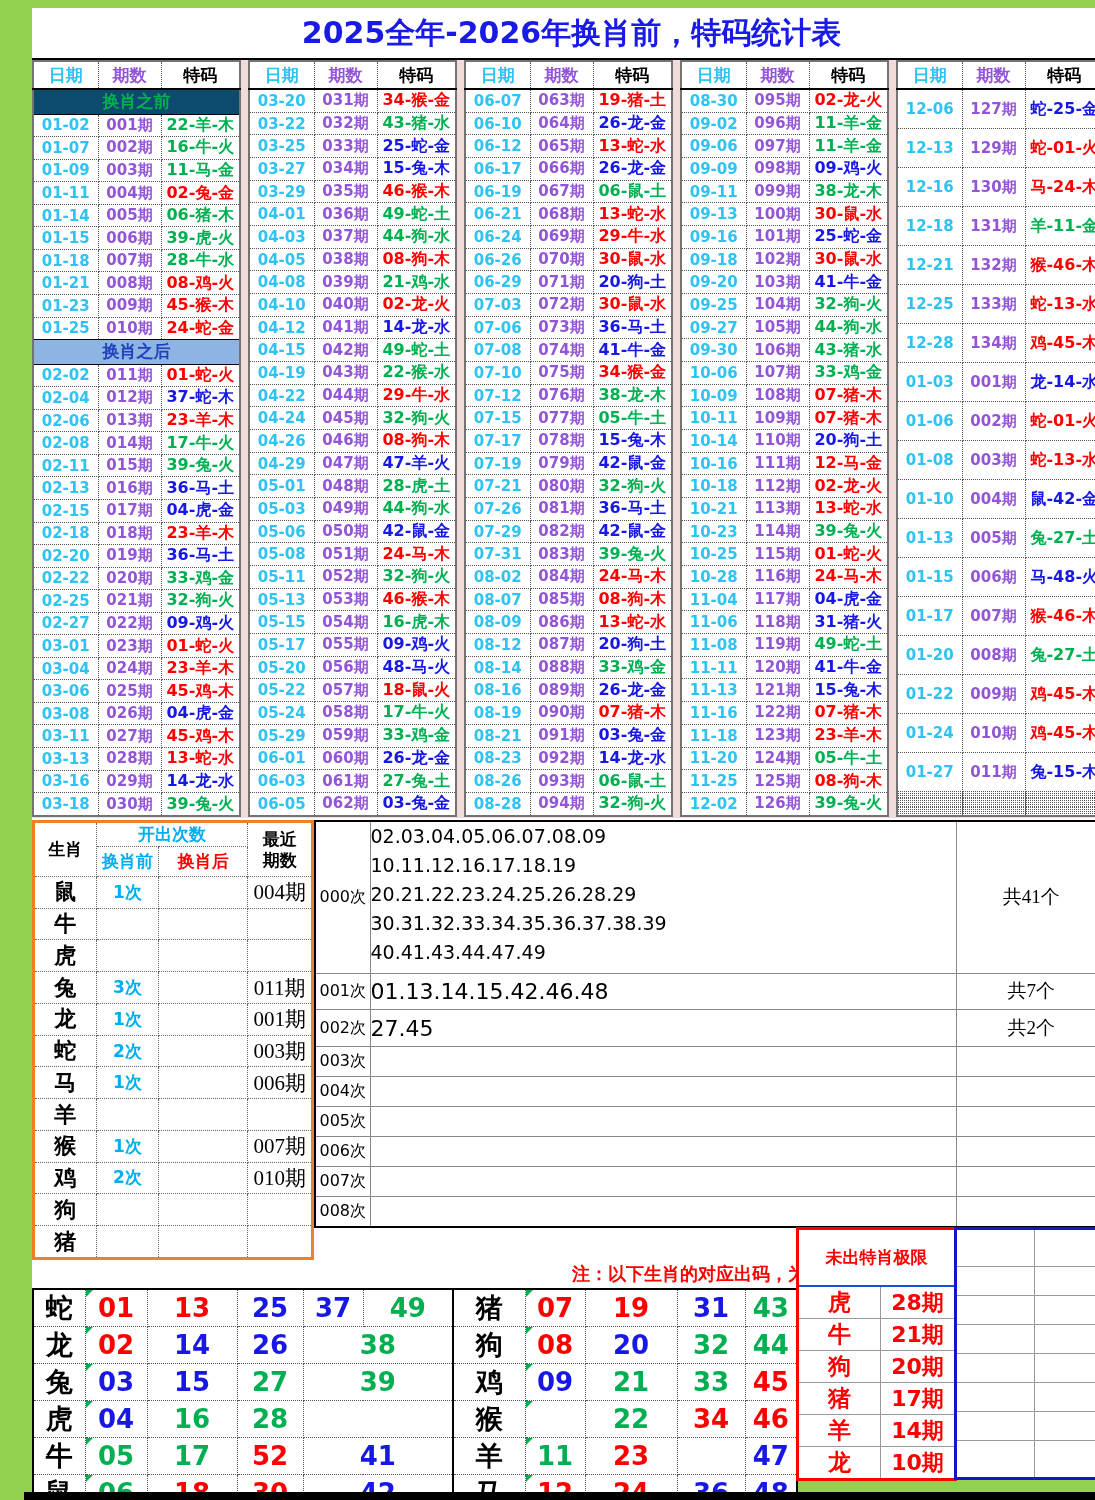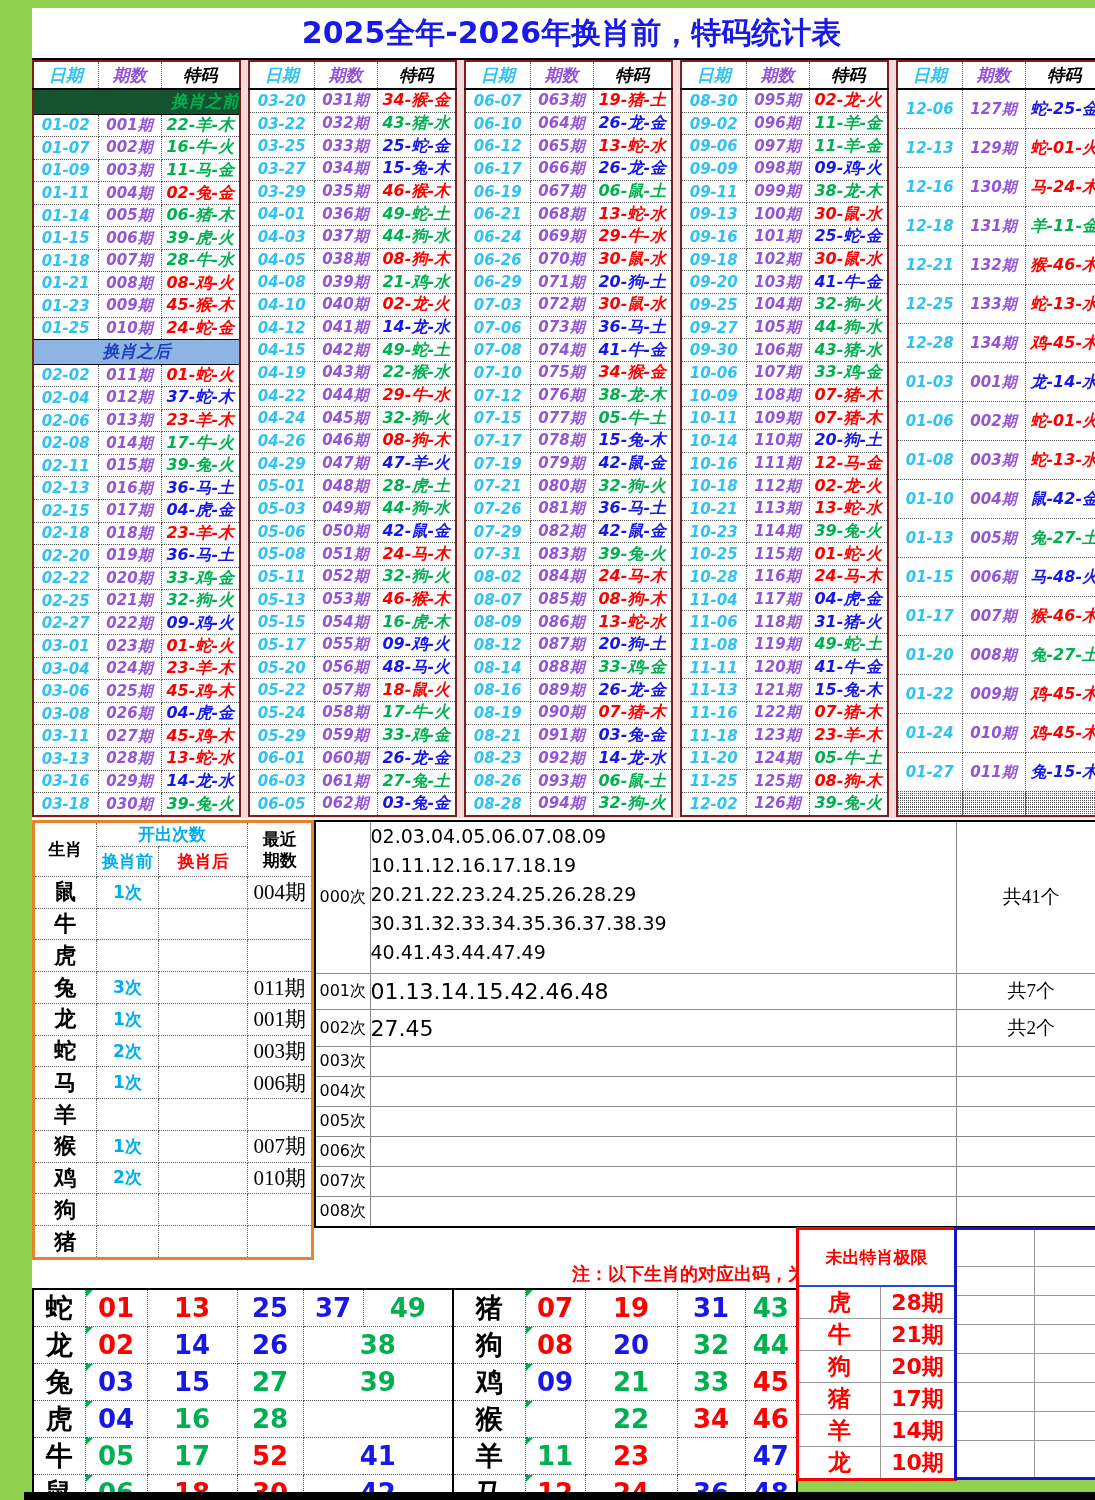--- a/index.html
+++ b/index.html
@@ -5,30 +5,30 @@
   html,body{margin:0;padding:0;width:1095px;height:1500px;overflow:hidden;
     background:#92d050;font-family:"DejaVu Sans","Liberation Sans",sans-serif;}
   #page{position:relative;width:1095px;height:1500px;margin-left:24px;}
   #sheet{position:absolute;left:8px;top:8px;width:1079px;height:1472px;background:#fff;}
   #title{position:absolute;left:8px;top:8px;width:1079px;height:50px;line-height:50px;
     text-align:center;color:#1a1ae6;font-size:30px;font-weight:bold;background:#fff;
     border-bottom:2px solid #000;}
   #pinkband{position:absolute;left:8px;top:60px;width:1079px;height:758px;background:#f2dcdb;}
   table{border-collapse:collapse;table-layout:fixed;background:#fff;}
   
-  .toptable{position:absolute;top:60px;width:207px;height:757px;border:2px solid #7f1d1d;font-weight:bold;font-style:italic;}
+  .toptable{position:absolute;top:60px;width:207px;height:757px;border:2px solid #737373;font-weight:bold;}
   .toptable th,.toptable td{border:1px dotted #555;padding:0;text-align:center;
     white-space:nowrap;overflow:hidden;}
   .toptable th{height:26px;font-size:17px;border-bottom:2px solid #000;background:#fff;}
   .h-date{color:#2fc2f2}.h-period{color:#9355d6}.h-code{color:#000}
   td.date{color:#2fc2f2;font-size:15px;}
   td.period{color:#9355d6;font-size:15px;}
   td.code{font-size:16px;}
   .c-r{color:#fe0000}.c-g{color:#00b050}.c-b{color:#1717e6}
-  td.banner-y{background:#14532d;color:#00b050;font-size:17px;border:1px solid #000;text-align:right;}
+  td.banner-y{background:#0c4a6e;color:#00b050;font-size:17px;border:1px solid #000;}
   td.banner-b{background:#8db4e2;color:#1f41be;font-size:17px;border:1px solid #000;}
   #top0{left:8px}#top1{left:224px}#top2{left:440px}#top3{left:656px}#top4{left:872px}
   
   #stats{position:absolute;left:8px;top:820px;width:282px;height:440px;border:3px solid #e8832c;}
   #stats th,#stats td{border:1px dotted #666;text-align:center;padding:0;overflow:hidden;}
   #stats th{font-size:17px;}
   .st-zh{font-size:19px;color:#000;height:29px;}
   .st-count{color:#00aeef;font-size:19px;}
   .st-before{color:#00aeef;font-size:16px;height:29px;}
   .st-after{color:#fe0000;font-size:16px;}

